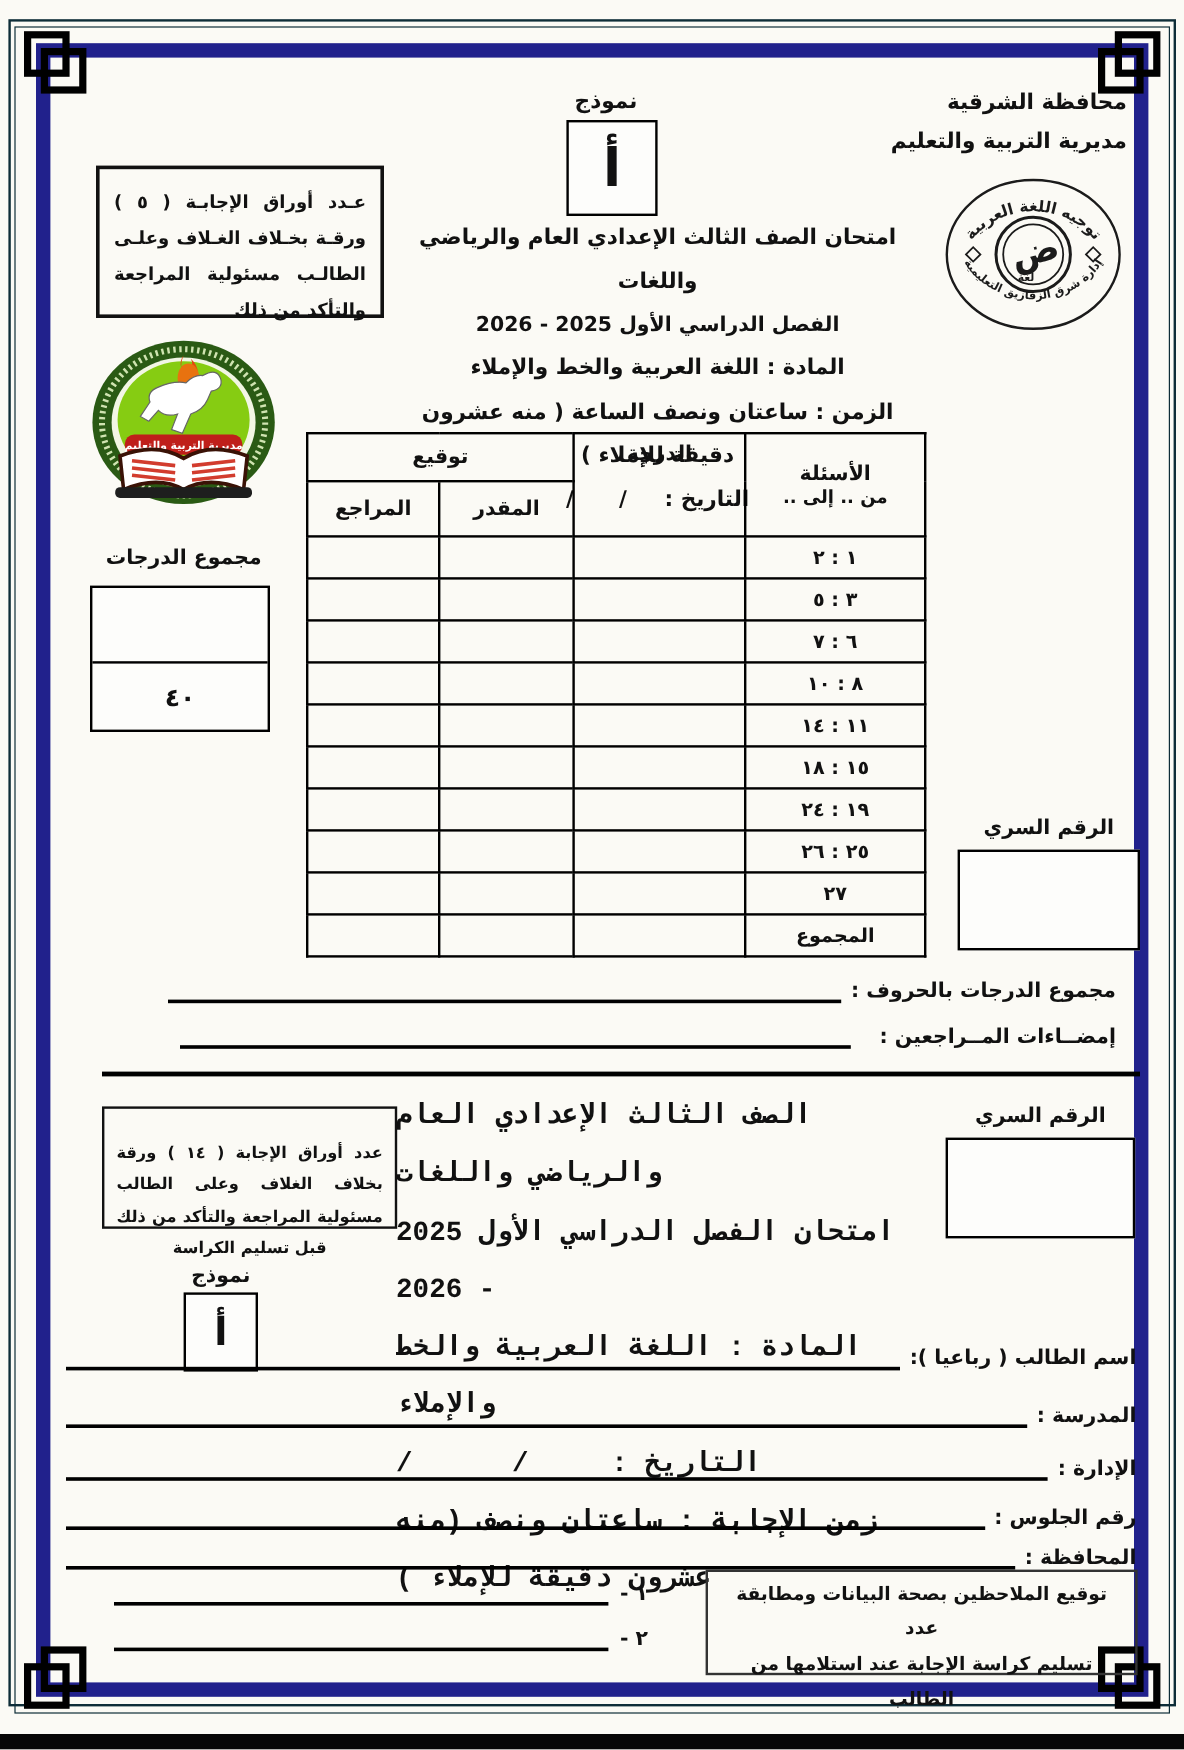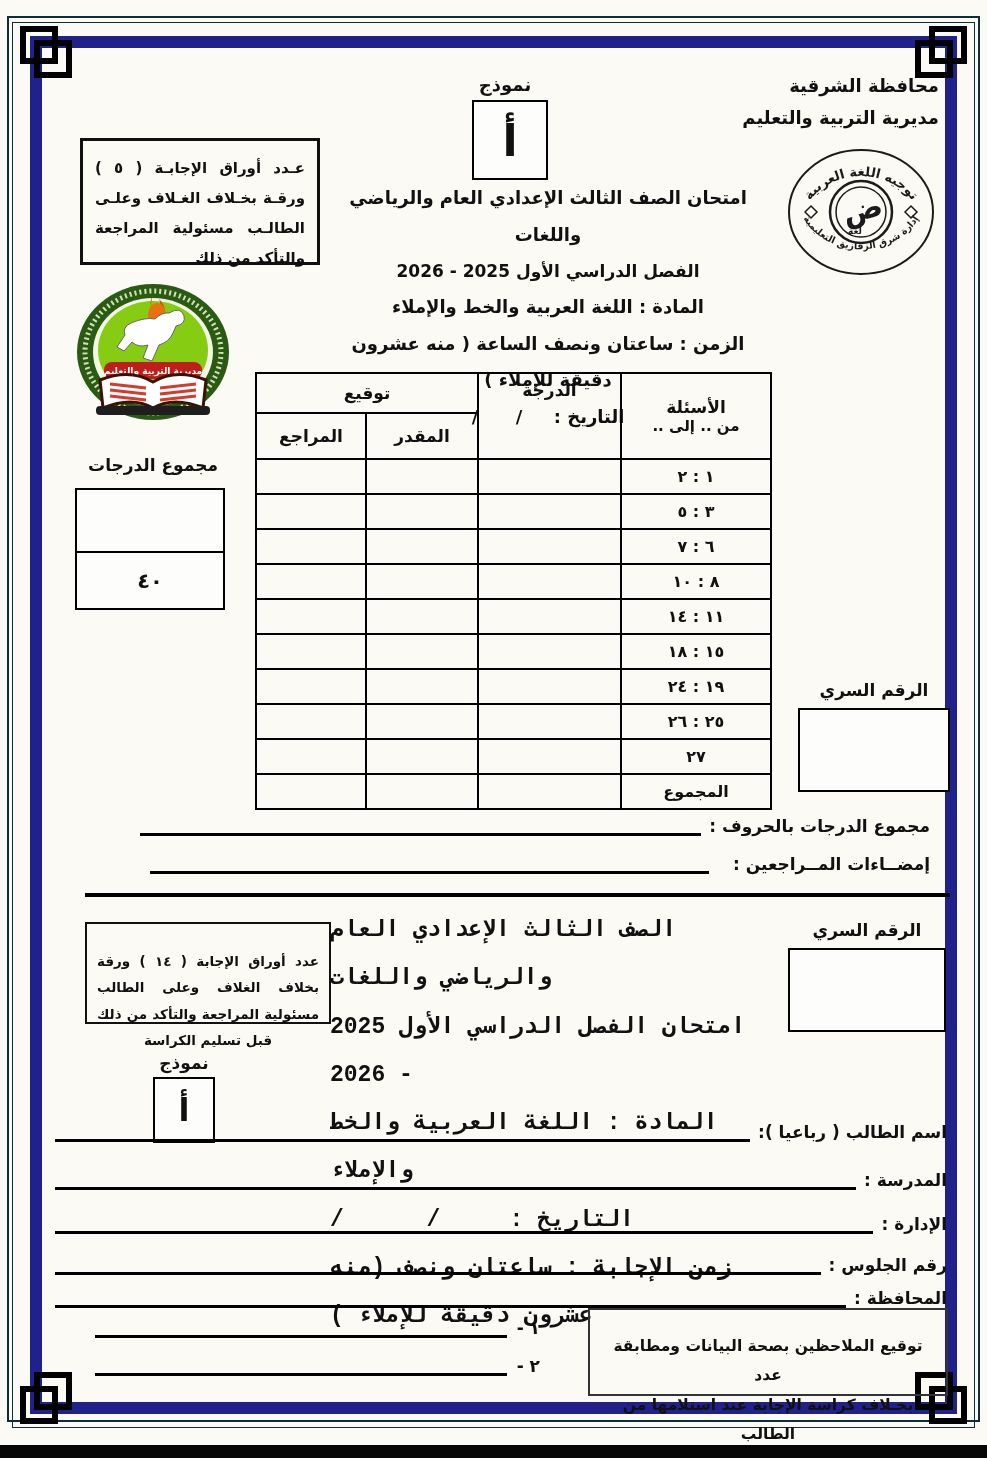--- a/index.html
+++ b/index.html
@@ -60,21 +60,21 @@
   .emblem { left:74px; top:282px; }
 
   
   .total-label { left:72px; top:455px; width:162px; text-align:center; font-weight:bold; font-size:17px; }
   .total-box { left:75px; top:488px; width:150px; height:122px; border:2.5px solid #000; background:#fdfdfb; }
   .total-box .cell-top { height:63px; border-bottom:2.5px solid #000; }
   .total-box .cell-bottom { height:55px; display:flex; align-items:center; justify-content:center;
     font-size:21px; font-weight:bold; }
 
   
-  table.grades { position:absolute; left:255px; top:372px; width:515px; border-collapse:collapse; table-layout:fixed;border-radius:32px; }
+  table.grades { position:absolute; left:255px; top:360px; width:515px; border-collapse:collapse; table-layout:fixed;border-radius:32px; }
   table.grades th, table.grades td { border:2.5px solid #000; font-weight:bold; text-align:center; padding:0 4px; }
   table.grades th { font-size:17px; }
   table.grades td { font-size:16px; height:35px; }
   table.grades .h1 { height:40px; }
   table.grades .h2 { height:46px; }
   .q-sub { font-size:15px; }
 
   
   .secret1 { left:798px; top:680px; width:152px; text-align:center; }
   .secret2 { left:788px; top:920px; width:158px; text-align:center; }
@@ -95,21 +95,21 @@
   .model-bottom { left:148px; top:1053px; width:72px; text-align:center; }
   .model-bottom .model-label { font-weight:bold; font-size:17px; }
   .model-bottom .model-box { margin:4px auto 0; width:62px; height:66px; border:2.5px solid #000;
     background:#fdfdfb; display:flex; align-items:center; justify-content:center; font-size:32px; font-weight:bold; }
 
   .field-row { right:40px; left:55px; display:flex; align-items:flex-end; gap:8px;
     font-weight:bold; font-size:17px; }
 
   
   .proctor-box { left:588px; top:1308px; width:360px; height:88px; border:2.5px solid #333;
-    padding:22px 12px; font-weight:bold; font-size:15.5px; line-height:1.9; text-align:center; }
+    padding:4px 12px; font-weight:bold; font-size:15.5px; line-height:1.9; text-align:center; }
   .sign-row { left:95px; width:445px; display:flex; align-items:flex-end; gap:10px;
     font-weight:bold; font-size:17px; }
 </style>
 </head>
 <body>
 
 <div class="tframe1"></div>
 <div class="tframe2"></div>
 <div class="band"></div>
 <div class="knot tl"></div>
@@ -316,21 +316,21 @@
   <span>رقم الجلوس :</span>
   <div class="line-fill"></div>
 </div>
 <div class="abs field-row" style="top:1288px;">
   <span>المحافظة :</span>
   <div class="line-fill"></div>
 </div>
 
 <div class="abs proctor-box">
   <div>توقيع الملاحظين بصحة البيانات ومطابقة عدد</div>
-  <div>بخـلاف كراسة الإجابة عند استلامها من الطالب</div>
+  <div>تسليم كراسة الإجابة عند استلامها من الطالب</div>
 </div>
 <div class="abs sign-row" style="top:1318px;">
   <span>١ -</span>
   <div class="line-fill"></div>
 </div>
 <div class="abs sign-row" style="top:1356px;">
   <span>٢ -</span>
   <div class="line-fill"></div>
 </div>
 

